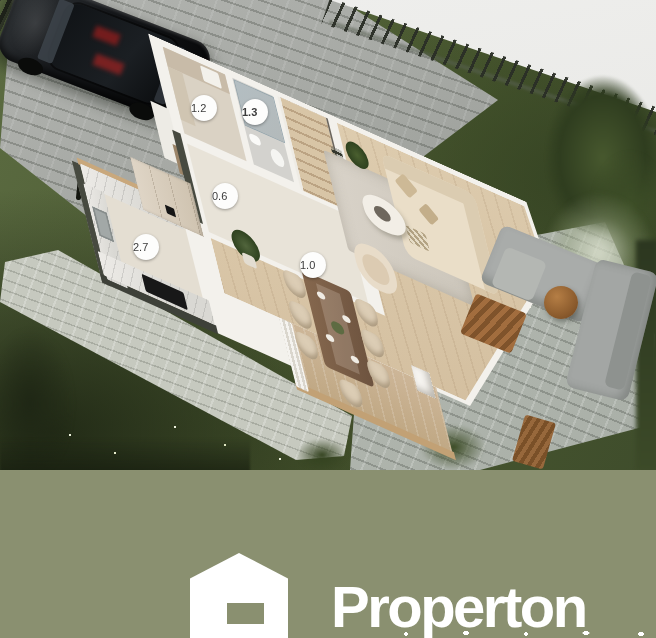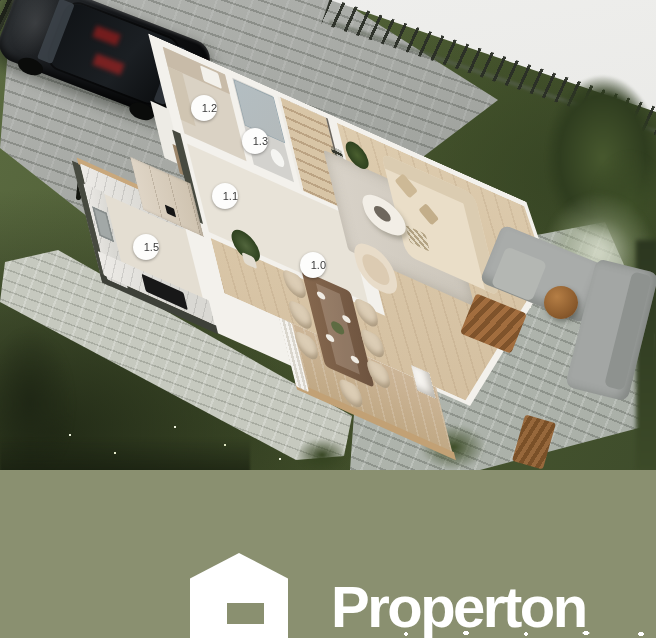--- a/index.html
+++ b/index.html
@@ -56,21 +56,21 @@
   .h-base{left:-145px;top:-12px;width:560px;height:332px;background:#f3f1ec;
     clip-path:polygon(133px 0,547px 0,555px 70px,415px 262px,377px 262px,377px 330px,208px 330px,208px 307px,0 307px,0 184px,133px 184px);
     filter:drop-shadow(8px 12px 10px rgba(25,30,18,0.38));}
   .marble{background:
      repeating-linear-gradient(115deg, rgba(120,120,118,0.22) 0 1px, rgba(0,0,0,0) 1px 9px),
      linear-gradient(100deg,#edebe7,#d9d8d3 70%);border-radius:2px;}
   .chair{width:23px;height:25px;background:#dccdb5;border-radius:8px 8px 50% 50%;
      box-shadow:inset 0 -4px 5px rgba(125,105,75,0.5);}
   
   .rlabel{width:26px;height:26px;margin:-13px 0 12px -13px;border-radius:50%;background:#fdfdfc;
-    color:#3b3b3b;font-size:11px;line-height:26px;text-align:right;
+    color:#3b3b3b;font-size:11px;line-height:26px;text-align:left;
     box-shadow:0 1px 3px rgba(0,0,0,0.35);}
   
   .legend{left:0;top:470px;width:656px;height:168px;background:#8a9070;overflow:hidden;}
   .logo-house{left:190px;top:553px;width:98px;height:85px;background:#ffffff;
     clip-path:polygon(50% 0,100% 30%,100% 100%,0 100%,0 30%);}
   .logo-door{left:37px;top:50px;width:37px;height:21px;background:#8a9070;}
   .wordmark{left:331px;top:573px;font-size:58px;font-weight:bold;color:#ffffff;letter-spacing:-2.5px;}
   .tagline-frag{left:396px;top:630px;width:256px;height:8px;background:
     radial-gradient(4px 3px at 10px 4px,#fff 60%,rgba(0,0,0,0) 61%),
     radial-gradient(5px 3px at 70px 3px,#fff 60%,rgba(0,0,0,0) 61%),
@@ -204,25 +204,25 @@
     </div>
 
     <div class="abs" style="left:487px;top:243px;width:112px;height:62px;transform:rotate(22deg);background:#a9acaa;border-radius:8px;box-shadow:inset -4px -6px 10px rgba(60,65,60,0.3);"></div>
     <div class="abs" style="left:497px;top:253px;width:44px;height:42px;transform:rotate(22deg);background:#b4b7b3;border-radius:6px;"></div>
     <div class="abs" style="left:466px;top:302px;width:55px;height:43px;transform:rotate(22deg);background:repeating-linear-gradient(112deg,#a26d3e 0 5px,#7f532b 5px 10px);border-radius:4px;"></div>
     <div class="abs" style="left:580px;top:264px;width:64px;height:132px;transform:rotate(14deg);background:#a3a6a4;border-radius:9px;box-shadow:inset -6px 0 10px rgba(60,65,60,0.3);"></div>
     <div class="abs" style="left:618px;top:272px;width:20px;height:118px;transform:rotate(14deg);background:#8e928f;border-radius:6px;"></div>
     <div class="abs" style="left:544px;top:286px;width:34px;height:33px;border-radius:50%;background:radial-gradient(circle at 38% 32%,#b57e45,#8a5a2c 65%,#6b4420);box-shadow:2px 3px 5px rgba(40,45,38,0.4);"></div>
     <div class="abs" style="left:518px;top:418px;width:32px;height:48px;transform:rotate(16deg);background:repeating-linear-gradient(106deg,#97683c 0 4px,#7a5028 4px 8px);border-radius:3px;"></div>
 
-    <div class="abs rlabel" style="left:225px;top:196px;">1.1</div>
+    <div class="abs rlabel" style="left:225px;top:196px;">0.6</div>
     <div class="abs rlabel" style="left:204px;top:108px;">1.2</div>
-    <div class="abs rlabel" style="left:255px;top:141px;">1.3</div>
+    <div class="abs rlabel" style="left:255px;top:112px;font-weight:bold;">1.3</div>
     <div class="abs rlabel" style="left:313px;top:265px;">1.0</div>
-    <div class="abs rlabel" style="left:146px;top:247px;">1.5</div>
+    <div class="abs rlabel" style="left:146px;top:247px;">2.7</div>
   </div>
 
   <div class="abs legend">
     
   </div>
 
   <div class="abs logo-house">
     <div class="abs logo-door"></div>
   </div>
   <div class="abs wordmark">Properton</div>

